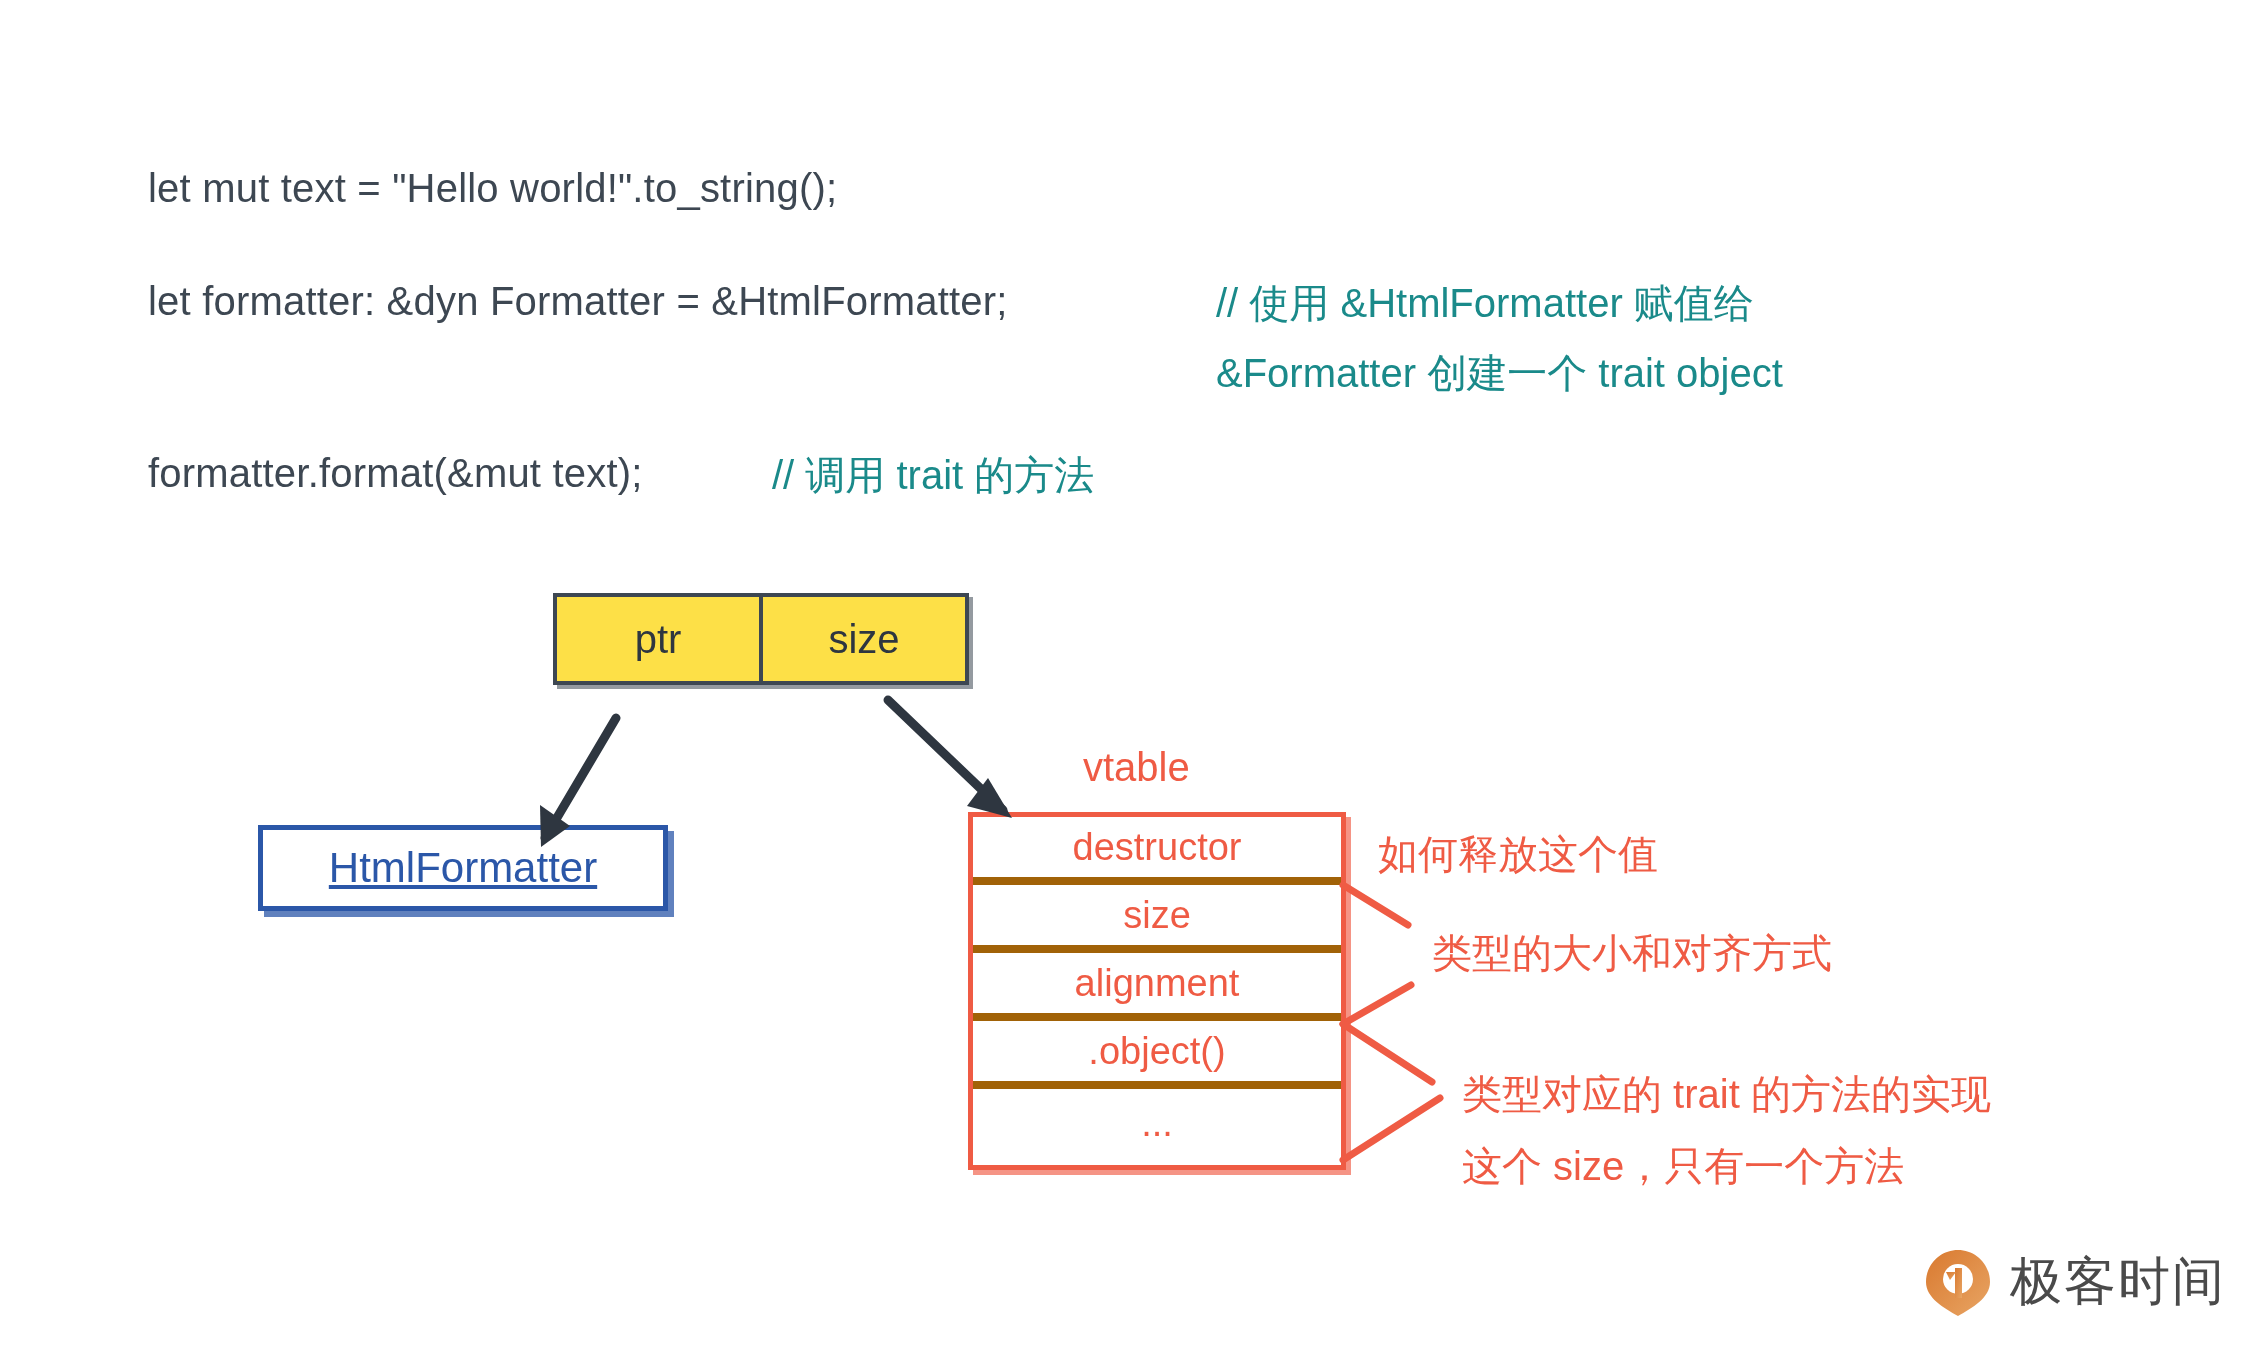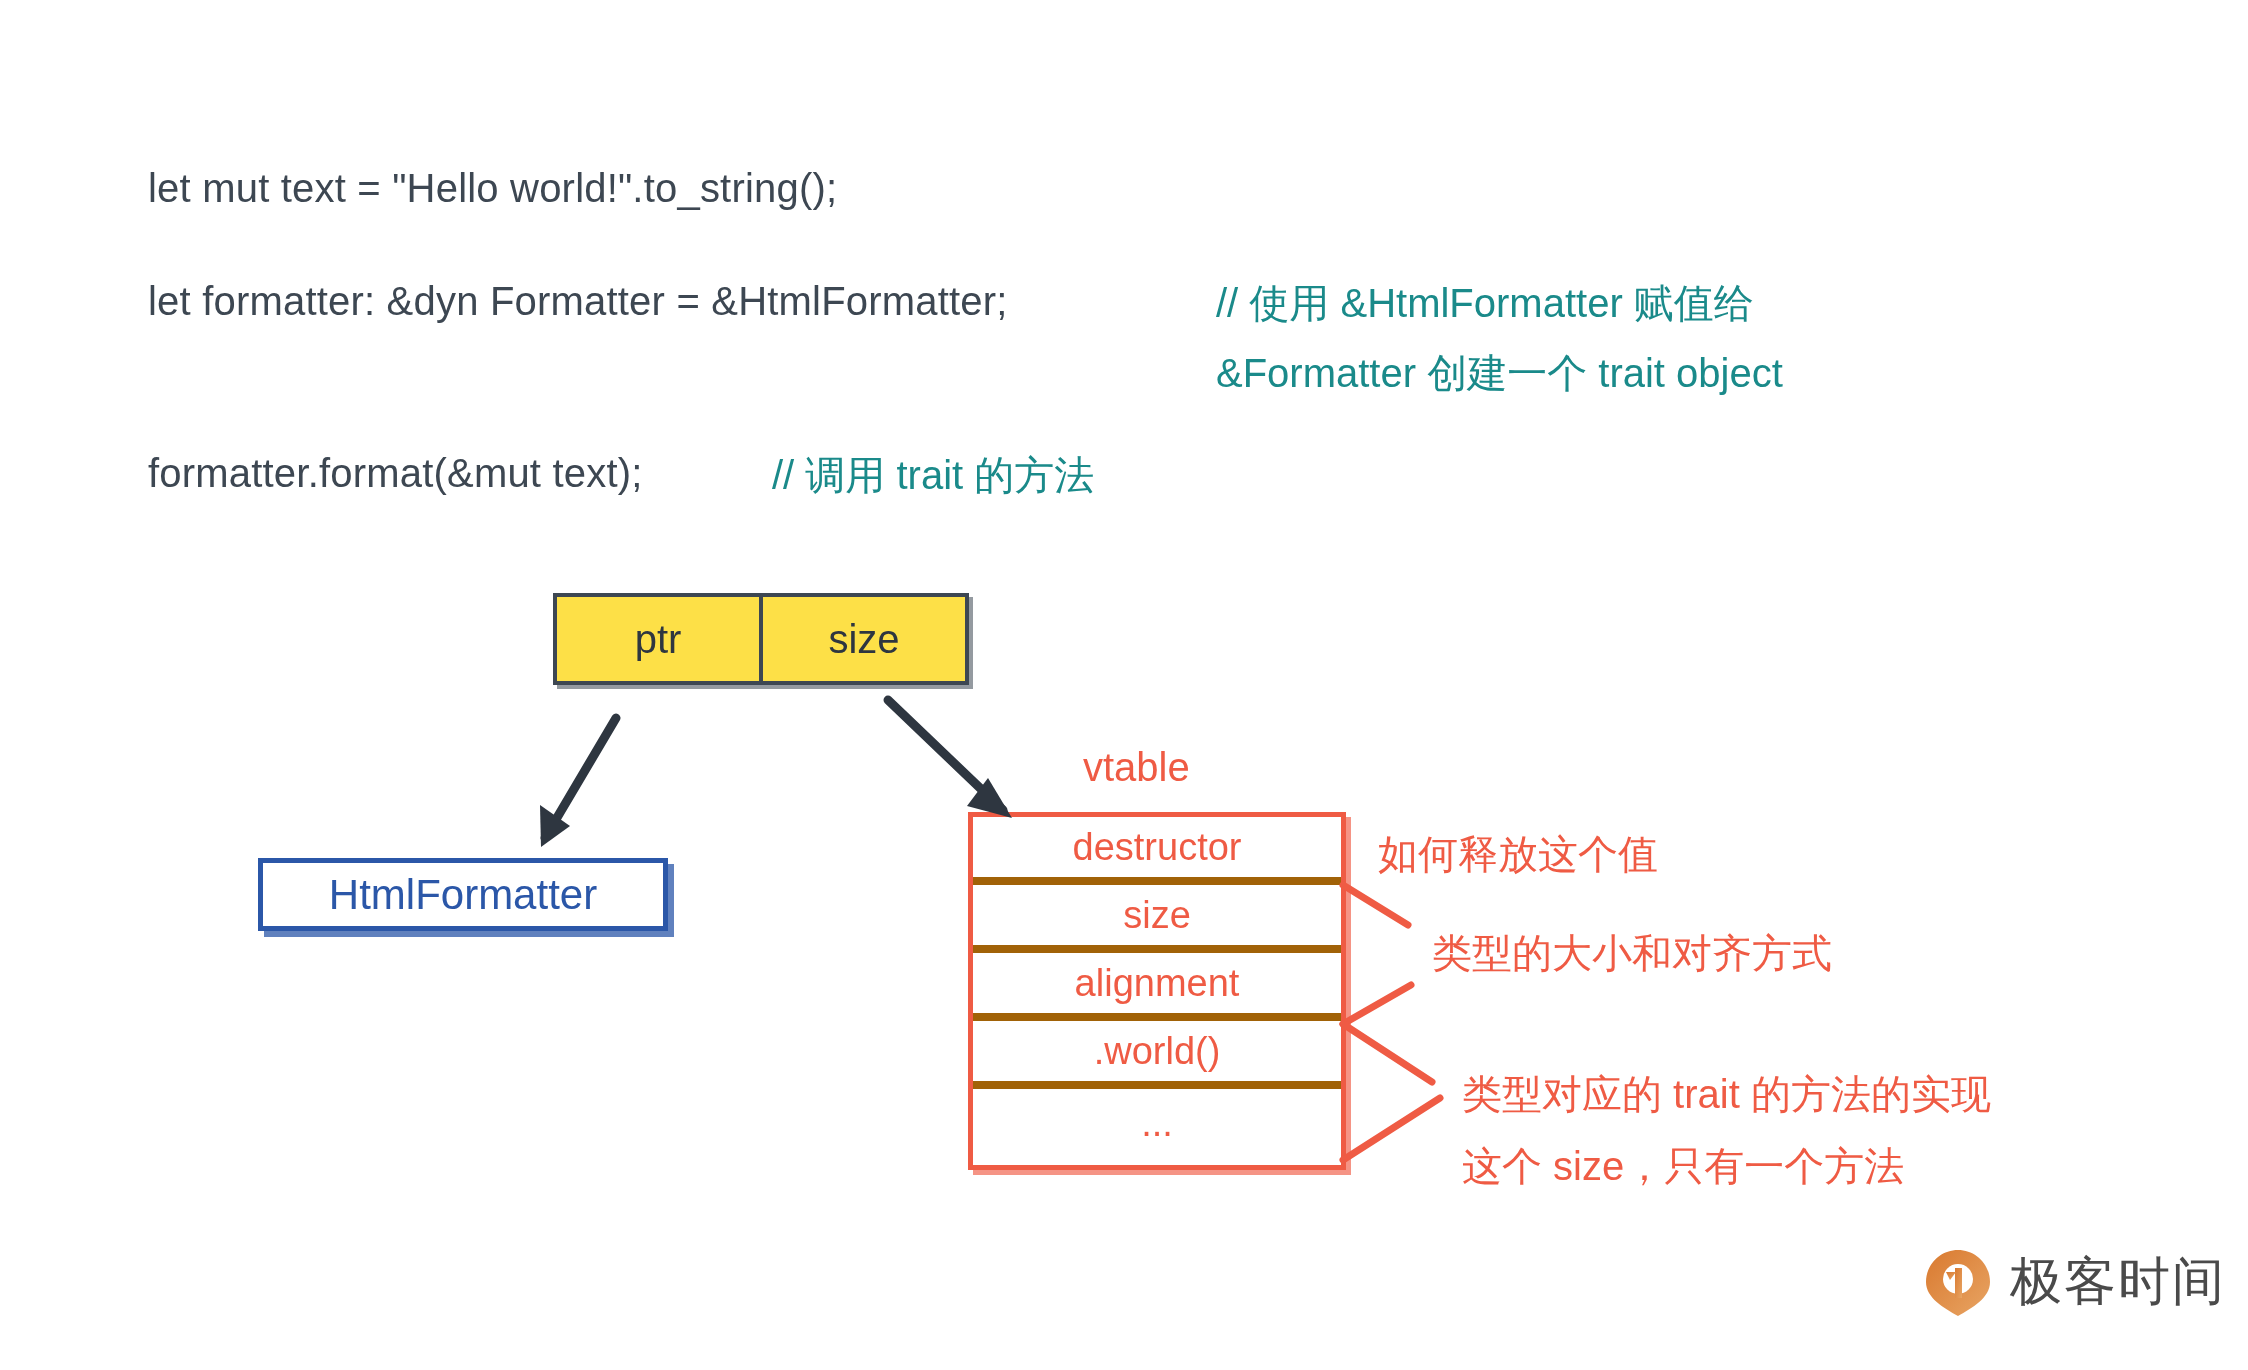--- a/index.html
+++ b/index.html
@@ -152,29 +152,29 @@
 
   <div class="code-line" style="left:148px; top:450px;">formatter.format(&amp;mut text);</div>
 
   <div class="comment" style="left:772px; top:450px;">// 调用 trait 的方法</div>
 
   <div class="fatptr" style="left:553px; top:593px;">
     <div class="fatptr-cell left">ptr</div>
     <div class="fatptr-cell right">size</div>
   </div>
 
-  <div class="impl-box" style="left:258px; top:858px; width:410px; height:73px;">HtmlFormatter</div>
+  <div class="impl-box" style="left:258px; top:825px; width:410px; height:86px;text-decoration:underline;">HtmlFormatter</div>
 
   <div class="vtable-label" style="left:1083px; top:745px;">vtable</div>
 
   <div class="vtable" style="left:968px; top:812px; width:378px; height:358px;">
     <div class="vrow">destructor</div>
     <div class="vrow">size</div>
     <div class="vrow">alignment</div>
-    <div class="vrow">.world()</div>
+    <div class="vrow">.object()</div>
     <div class="vrow">...</div>
   </div>
 
   <div class="anno" style="left:1378px; top:828px;">如何释放这个值</div>
 
   <div class="anno" style="left:1432px; top:927px;">类型的大小和对齐方式</div>
 
   <div class="anno" style="left:1462px; top:1068px;">类型对应的 trait 的方法的实现</div>
 
   <div class="anno" style="left:1462px; top:1140px;">这个 size，只有一个方法</div>

